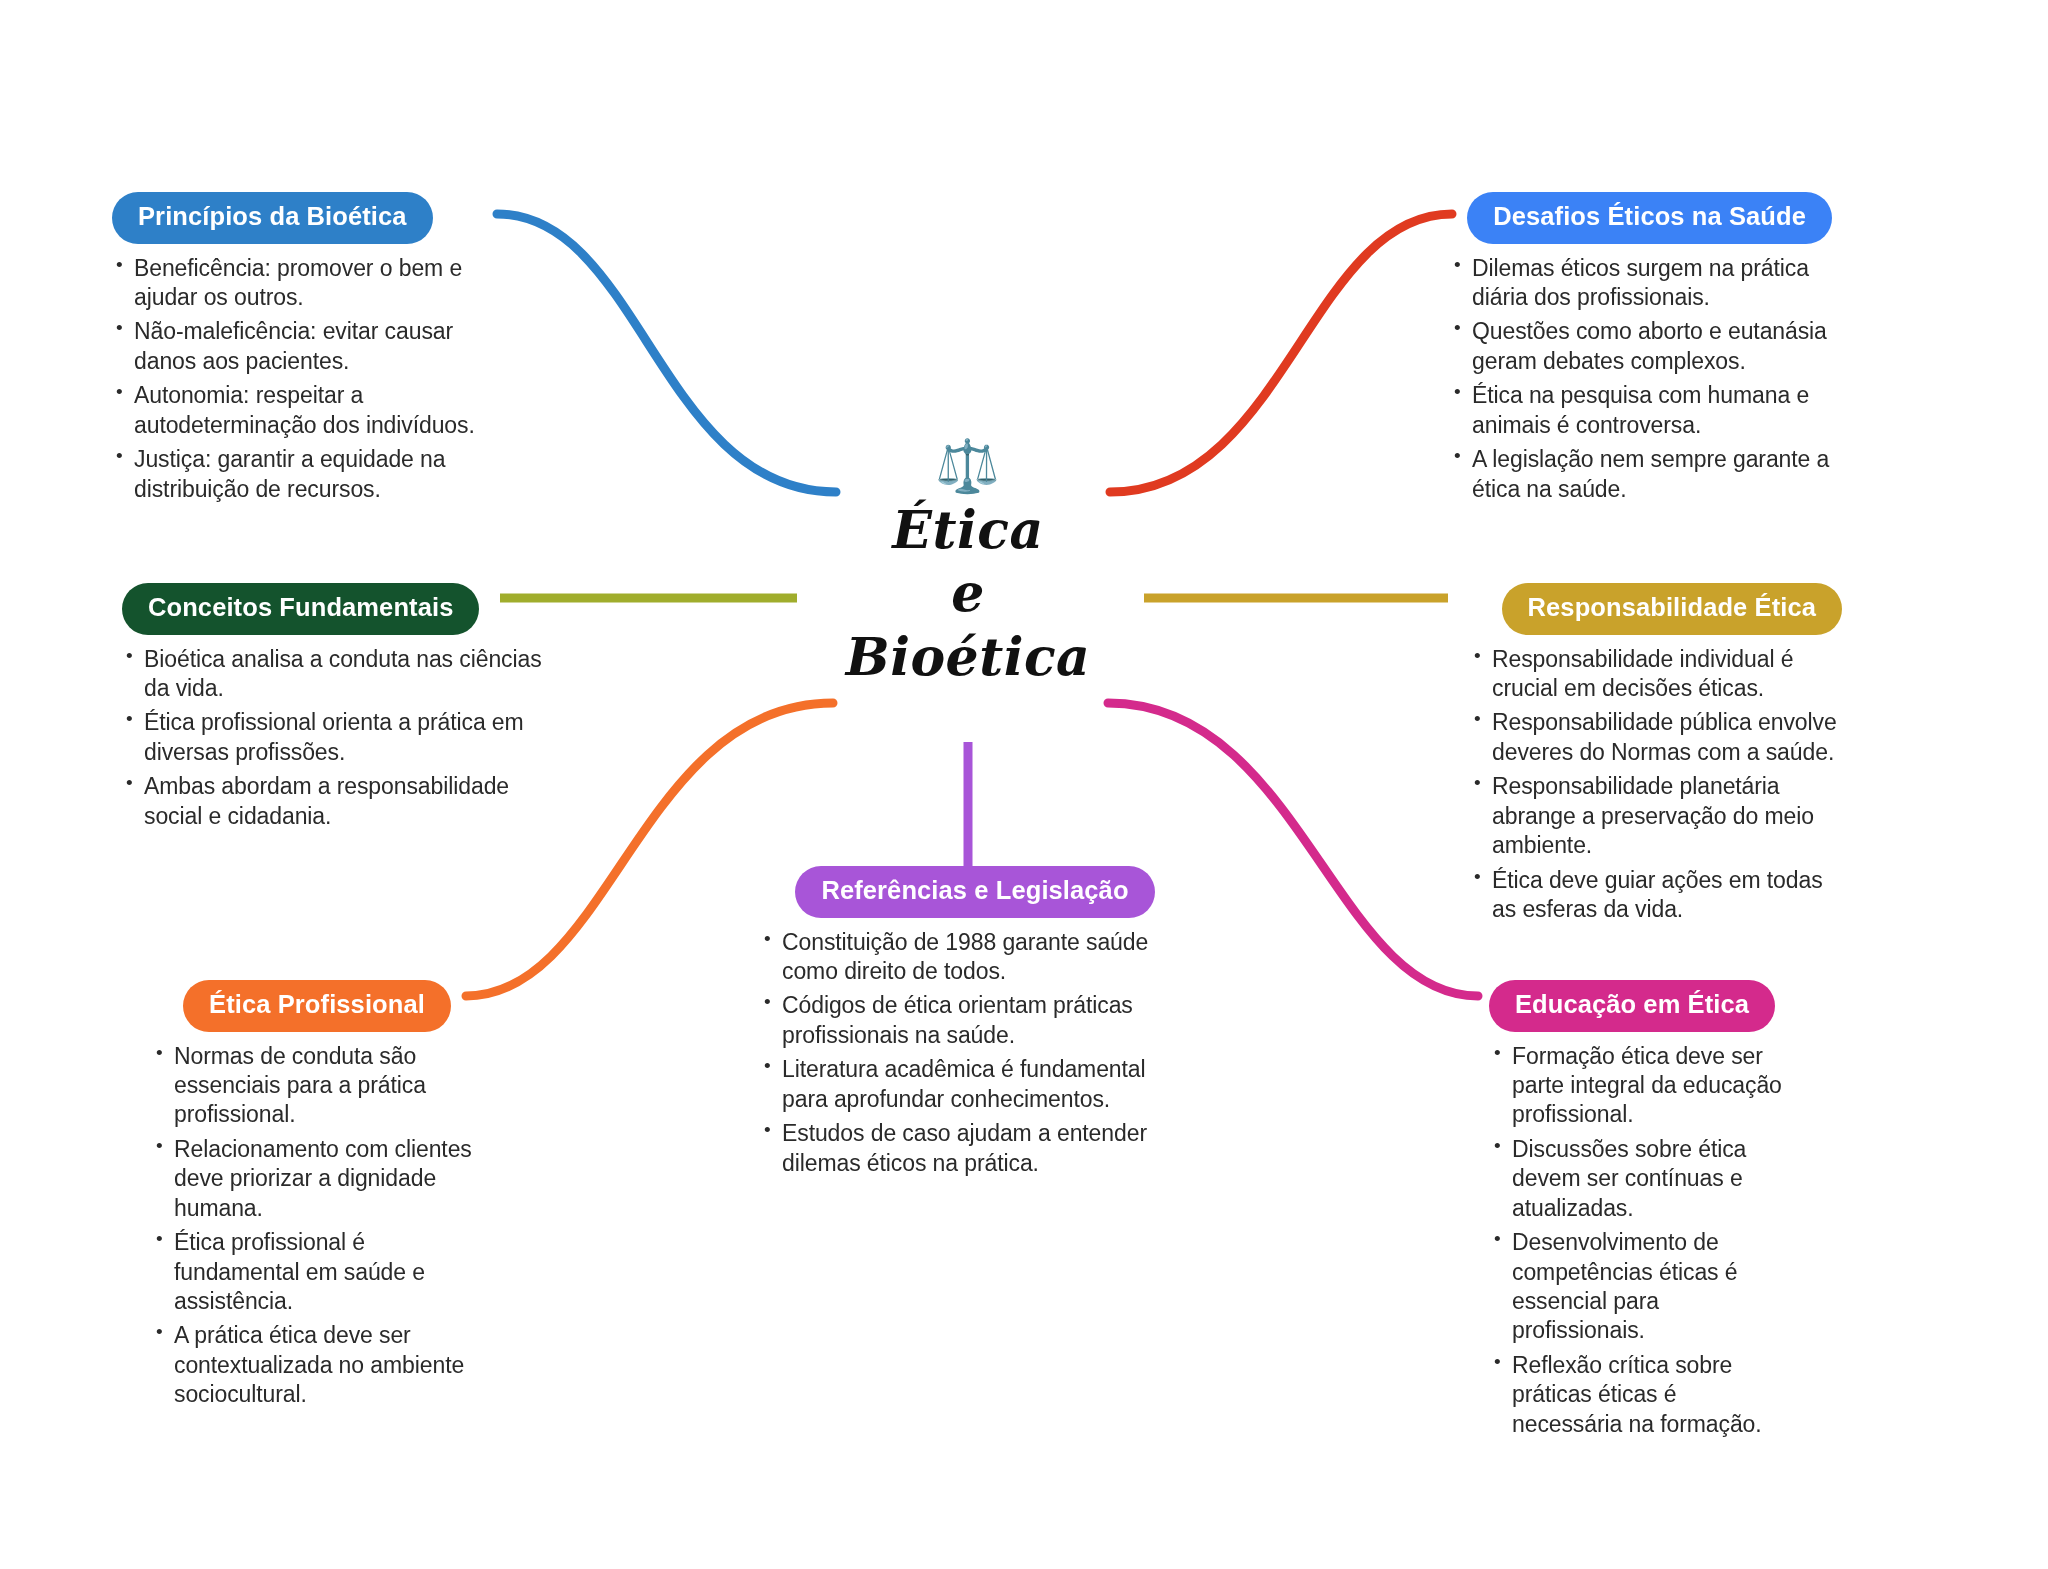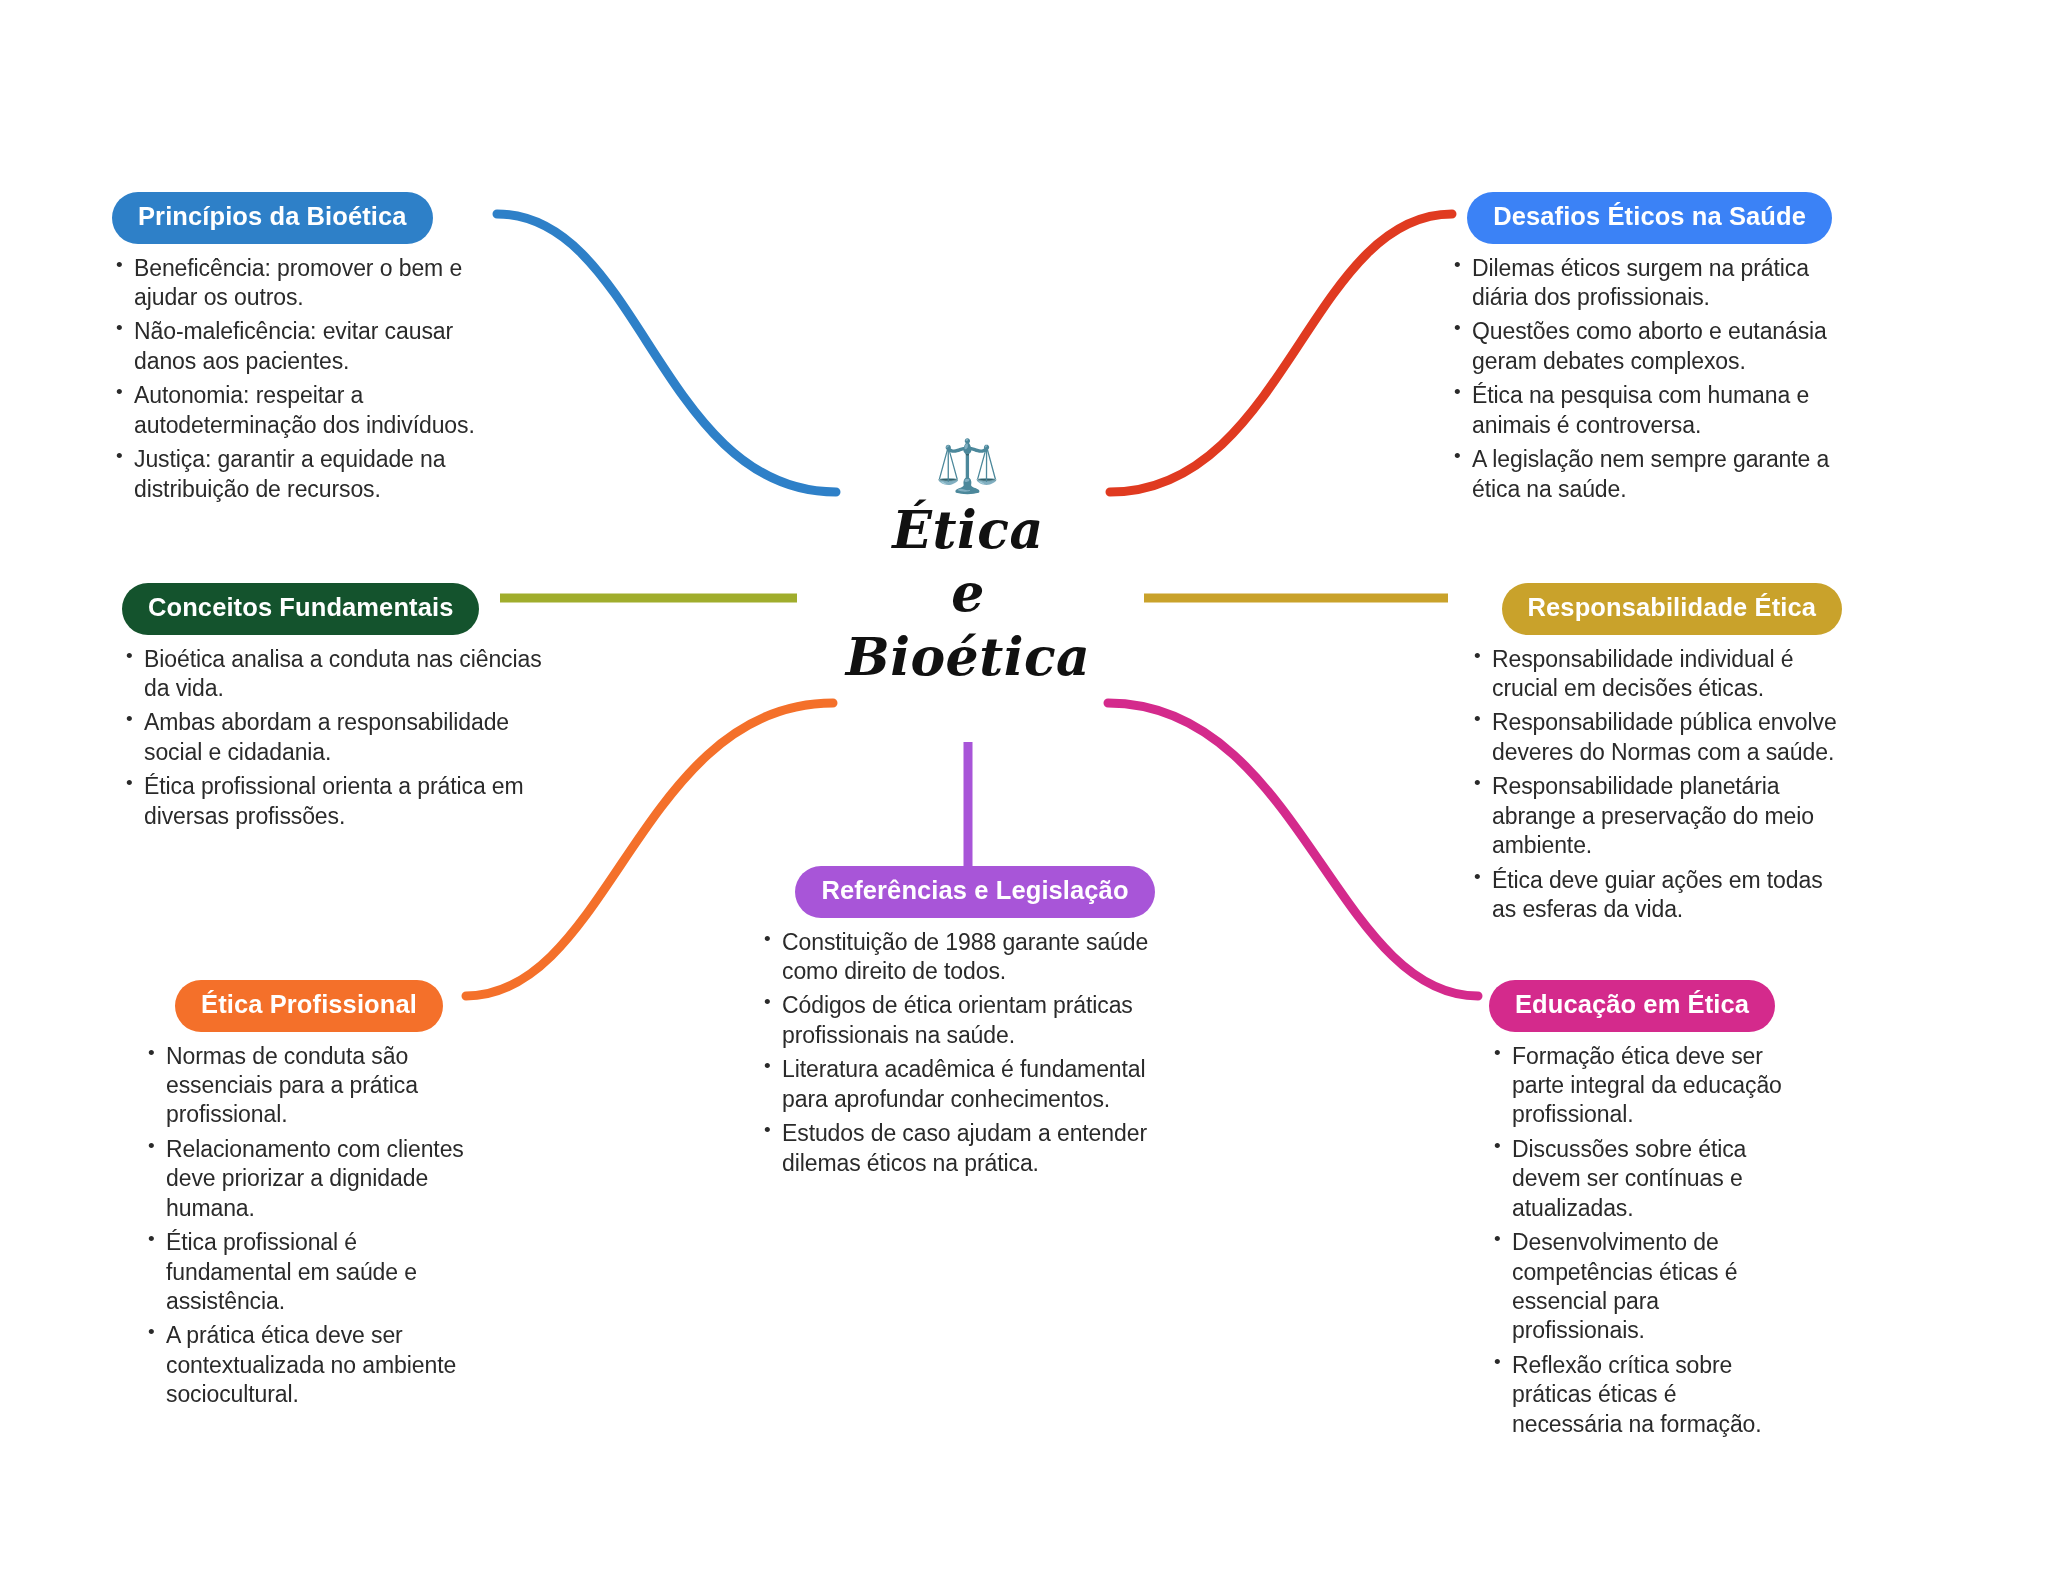--- a/index.html
+++ b/index.html
@@ -106,21 +106,21 @@
     top: -1px;
     font-size: 19px;
     color: #2a2a2a;
   }
 
   
   #b-principios        { left: 112px;  top: 192px;  width: 400px; }
   #b-desafios          { left: 1432px; top: 192px;  width: 400px; }
   #b-conceitos         { left: 122px;  top: 583px;  width: 420px; }
   #b-responsabilidade  { left: 1452px; top: 583px;  width: 390px; }
-  #b-profissional      { left: 144px;  top: 980px;  width: 330px; }
+  #b-profissional      { left: 152px;  top: 980px;  width: 330px; }
   #b-referencias       { left: 760px;  top: 866px;  width: 430px; }
   #b-educacao          { left: 1472px; top: 980px;  width: 320px; }
 
   #b-desafios ul.bullets,
   #b-responsabilidade ul.bullets,
   #b-educacao ul.bullets { padding-left: 18px; }
 </style>
 </head>
 <body>
 
@@ -168,22 +168,22 @@
       <li>A legislação nem sempre garante a ética na saúde.</li>
     </ul>
   </div>
 
   <div class="branch" id="b-conceitos">
     <div class="pill-row left">
       <div class="pill" style="background:#14532d">Conceitos Fundamentais</div>
     </div>
     <ul class="bullets">
       <li>Bioética analisa a conduta nas ciências da vida.</li>
+      <li>Ética profissional orienta a prática em diversas profissões.</li>
       <li>Ambas abordam a responsabilidade social e cidadania.</li>
-      <li>Ética profissional orienta a prática em diversas profissões.</li>
     </ul>
   </div>
 
   <div class="branch" id="b-responsabilidade">
     <div class="pill-row right">
       <div class="pill" style="background:#C9A22B">Responsabilidade Ética</div>
     </div>
     <ul class="bullets">
       <li>Responsabilidade individual é crucial em decisões éticas.</li>
       <li>Responsabilidade pública envolve deveres do Normas com a saúde.</li>

